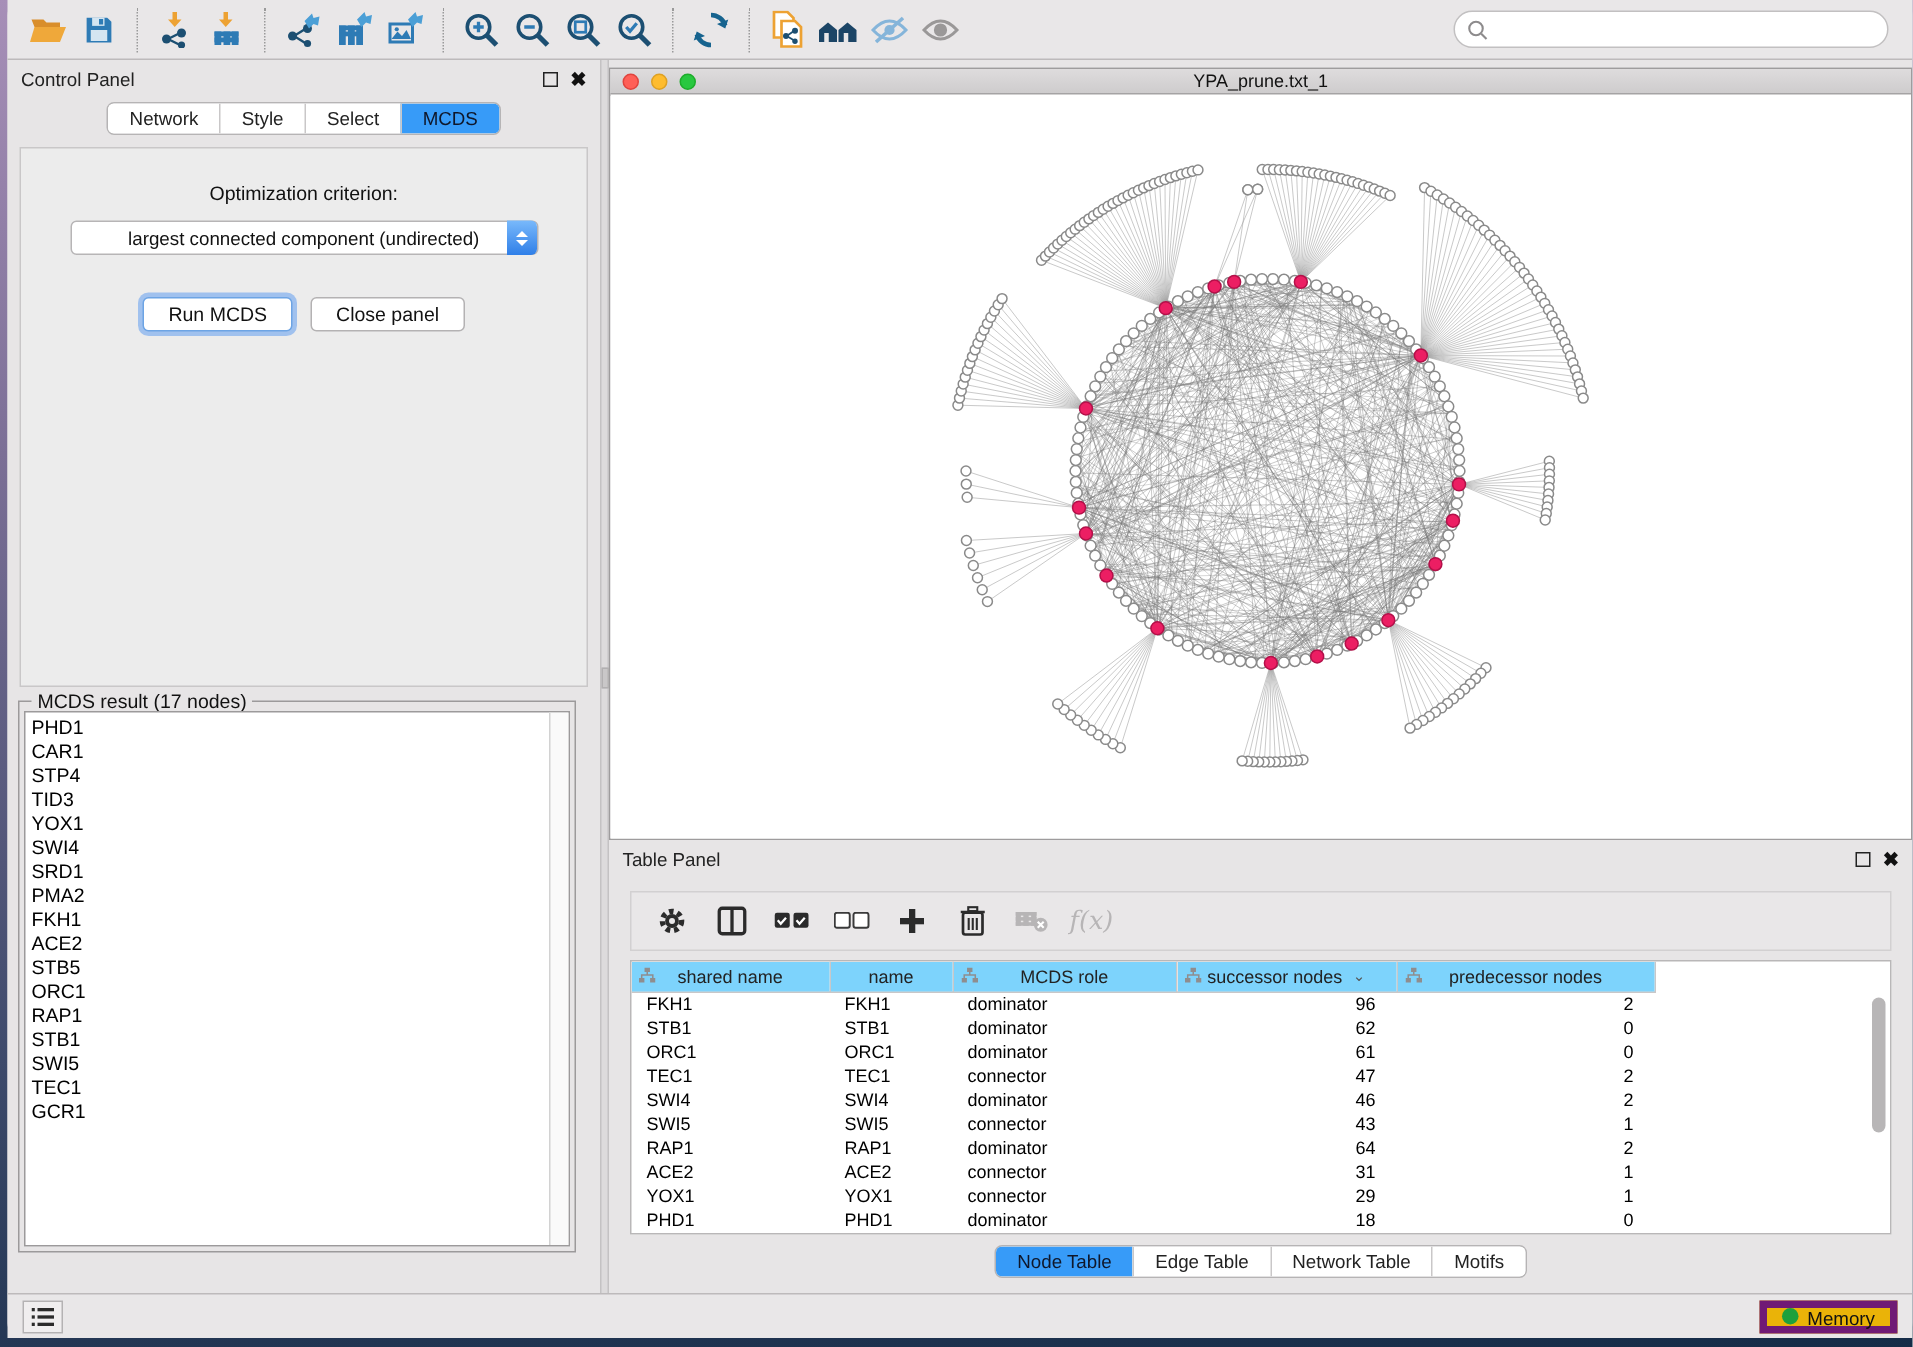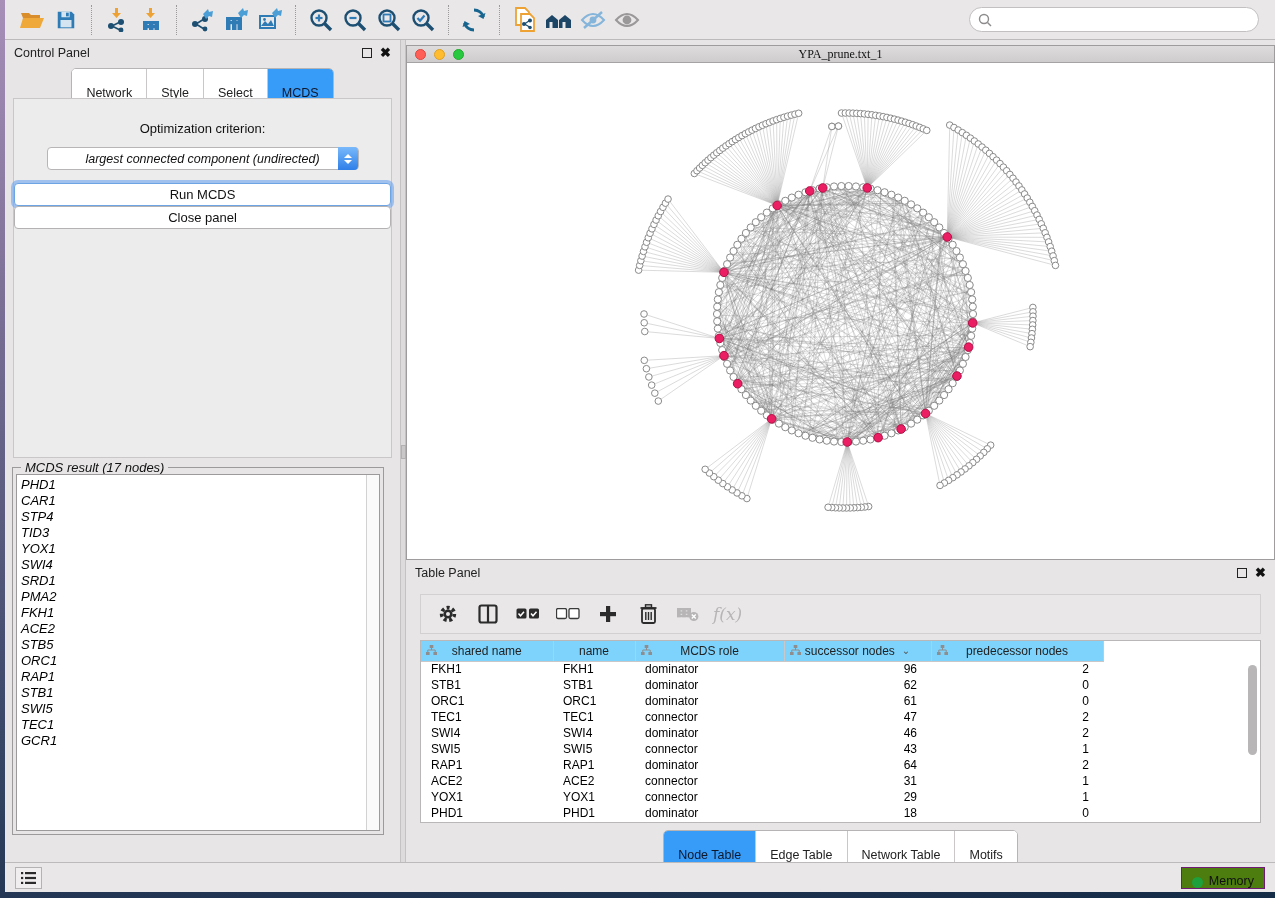--- a/index.html
+++ b/index.html
@@ -32,59 +32,59 @@
 
   
   .panel-titlerow { height:26px; display:flex; align-items:center; padding:0 9px; }
   .panel-title { font-size:12.5px; color:#222; }
   .panel-btns { margin-left:auto; display:flex; gap:8px; align-items:center; }
   .float-btn { width:10px; height:10px; border:1.5px solid #222; background:transparent; }
   .close-x { font-size:13px; font-weight:bold; color:#111; line-height:10px; }
 
   .seg-tabs { display:flex; justify-content:center; margin-top:2px; }
   .seg { display:flex; border:1px solid #b6b4b5; border-radius:5px; overflow:hidden; background:#fff; }
-  .seg-tab { padding:17px 14px; font-size:12.5px; color:#222; background:#fff; border-left:1px solid #c9c7c8; cursor:default; }
+  .seg-tab { padding:3px 14px; font-size:12.5px; color:#222; background:#fff; border-left:1px solid #c9c7c8; cursor:default; }
   .seg-tab:first-child { border-left:none; }
   .seg-tab.active { background:#379bf8; color:#0f172a; }
 
   .cp-inner { position:absolute; left:8px; top:58px; width:379px; height:360px;
     background:#ececec; border:1px solid #c9c7c8; }
   .opt-label { text-align:center; margin-top:22px; font-size:13px; color:#111; }
   .dropdown { margin:11px auto 0; width:312px; height:23px; background:#fff; border:1px solid #b7b5b6;
     border-radius:4px; display:flex; align-items:center; position:relative; }
-  .dropdown-value { flex:1; text-align:center; font-size:12.5px; color:#111; padding-left:20px;font-style:italic; }
+  .dropdown-value { flex:1; text-align:center; font-size:12.5px; color:#111; padding-left:20px; }
   .dd-stepper { width:20px; height:23px; border-radius:0 4px 4px 0;
     background:linear-gradient(#79b9fb,#2f7fe8); display:flex; flex-direction:column;
     align-items:center; justify-content:center; gap:2px; }
   .dd-up { width:0; height:0; border-left:4px solid transparent; border-right:4px solid transparent; border-bottom:4px solid #fff; }
   .dd-dn { width:0; height:0; border-left:4px solid transparent; border-right:4px solid transparent; border-top:4px solid #fff; }
-  .btn-row { display:flex; justify-content:center; margin-top:13px;flex-direction:column; }
+  .btn-row { display:flex; justify-content:center; gap:12px; margin-top:28px; }
   .mac-btn { background:#fff; border:1px solid #b4b2b3; border-radius:4px; padding:3px 16px;
     font-size:13px; color:#111; font-family:"Liberation Sans",sans-serif; }
   .mac-btn.focused { box-shadow:0 0 0 3px rgba(110,165,240,.6); border-color:#6da4e4; }
 
-  .groupbox { position:absolute; left:7px; top:427px; width:372px; height:368px; border:1px solid #9c9a9b;font-style:italic; }
+  .groupbox { position:absolute; left:7px; top:427px; width:372px; height:368px; border:1px solid #9c9a9b; }
   .groupbox-label { position:absolute; top:-8px; left:8px; background:#e7e5e6; padding:0 4px; font-size:13px; color:#111; }
   .mcds-list { position:absolute; left:3px; top:6px; right:3px; bottom:3px; background:#fff;
     border:1px solid #9c9a9b; overflow:hidden; display:flex; }
   .mcds-items { flex:1; padding:2px 4px; }
   .mcds-item { font-size:13px; line-height:16px; color:#000; }
   .mcds-scroll { width:13px; border-left:1px solid #d2d2d2; background:#fafafa; }
 
   
   .net-window { position:absolute; left:0; top:5px; right:0; height:515px; background:#fff;
     border:1px solid #9e9c9d; }
   .net-titlebar { height:17px; background:linear-gradient(#dedcdd,#cecccd); border-bottom:1px solid #a5a3a4;
     display:flex; align-items:center; position:relative; }
   .lights { display:flex; gap:8px; margin-left:8px; }
   .light { width:11px; height:11px; border-radius:50%; }
   .light.red { background:#ff5f57; border:0.5px solid #e0443e; }
   .light.yellow { background:#febc2e; border:0.5px solid #dea123; }
   .light.green { background:#28c840; border:0.5px solid #1dad2b; }
-  .net-title { position:absolute; left:0; right:0; text-align:center; font-size:12px; color:#111;font-family:Liberation Serif, serif; }
+  .net-title { position:absolute; left:0; right:0; text-align:center; font-size:12px; color:#111; }
   .net-canvas { position:absolute; left:0; top:18px; width:867px; height:495px; background:#fff; }
 
   
   .table-panel { position:absolute; left:0; top:520px; right:0; bottom:0; background:#e7e5e6; }
   .tp-toolbar { margin:8px 14px 0; height:40px; border:1px solid #d2d0d1; background:#e9e7e8;
     display:flex; align-items:center; gap:10px; padding:0 12px; }
   .tp-ico { width:30px; height:28px; display:flex; align-items:center; justify-content:center; }
   .fx { font-family:"DejaVu Serif", serif; font-style:italic; font-size:17px; color:#b7b5b6; }
 
   .ntable-wrap { margin:6px 14px 0; background:#fff; border:1px solid #b9b7b8; height:183px; position:relative; overflow:hidden; }
@@ -98,22 +98,22 @@
   .sort-chev { font-size:10px; color:#555; margin-left:3px; }
   .tbl-scroll { position:absolute; right:3px; top:24px; width:9px; height:90px; background:#b8b6b7; border-radius:5px; }
 
   .tp-tabs { display:flex; justify-content:center; margin-top:7px; }
 
   
   .statusbar { position:absolute; left:0; bottom:0; right:0; height:30px; background:#e9e7e8;
     border-top:1px solid #bdbabb; display:flex; align-items:center; padding:0 10px; }
   .sb-listbtn { width:27px; height:22px; border:1px solid #b4b2b3; background:#f0eeef;
     display:flex; align-items:center; justify-content:center; }
-  .memory-btn { margin-left:auto; height:22px; border:1px solid #701a75; background:#4d7c0f;
-    display:flex; align-items:flex-end; gap:6px; padding:0 10px; font-size:12.5px; color:#111; }
+  .memory-btn { margin-left:auto; height:22px; border:5px solid #701a75; background:#eab308;
+    display:flex; align-items:flex-start; gap:6px; padding:0 10px; font-size:12.5px; color:#111; }
   .mem-dot { width:11px; height:11px; border-radius:50%; background:#1ea03c; }
 </style>
 </head>
 <body>
 
 <div class="app">
 
   <div class="toolbar">
     <div class="tb-ico">
       <svg width="26" height="22" viewBox="0 0 26 22">

